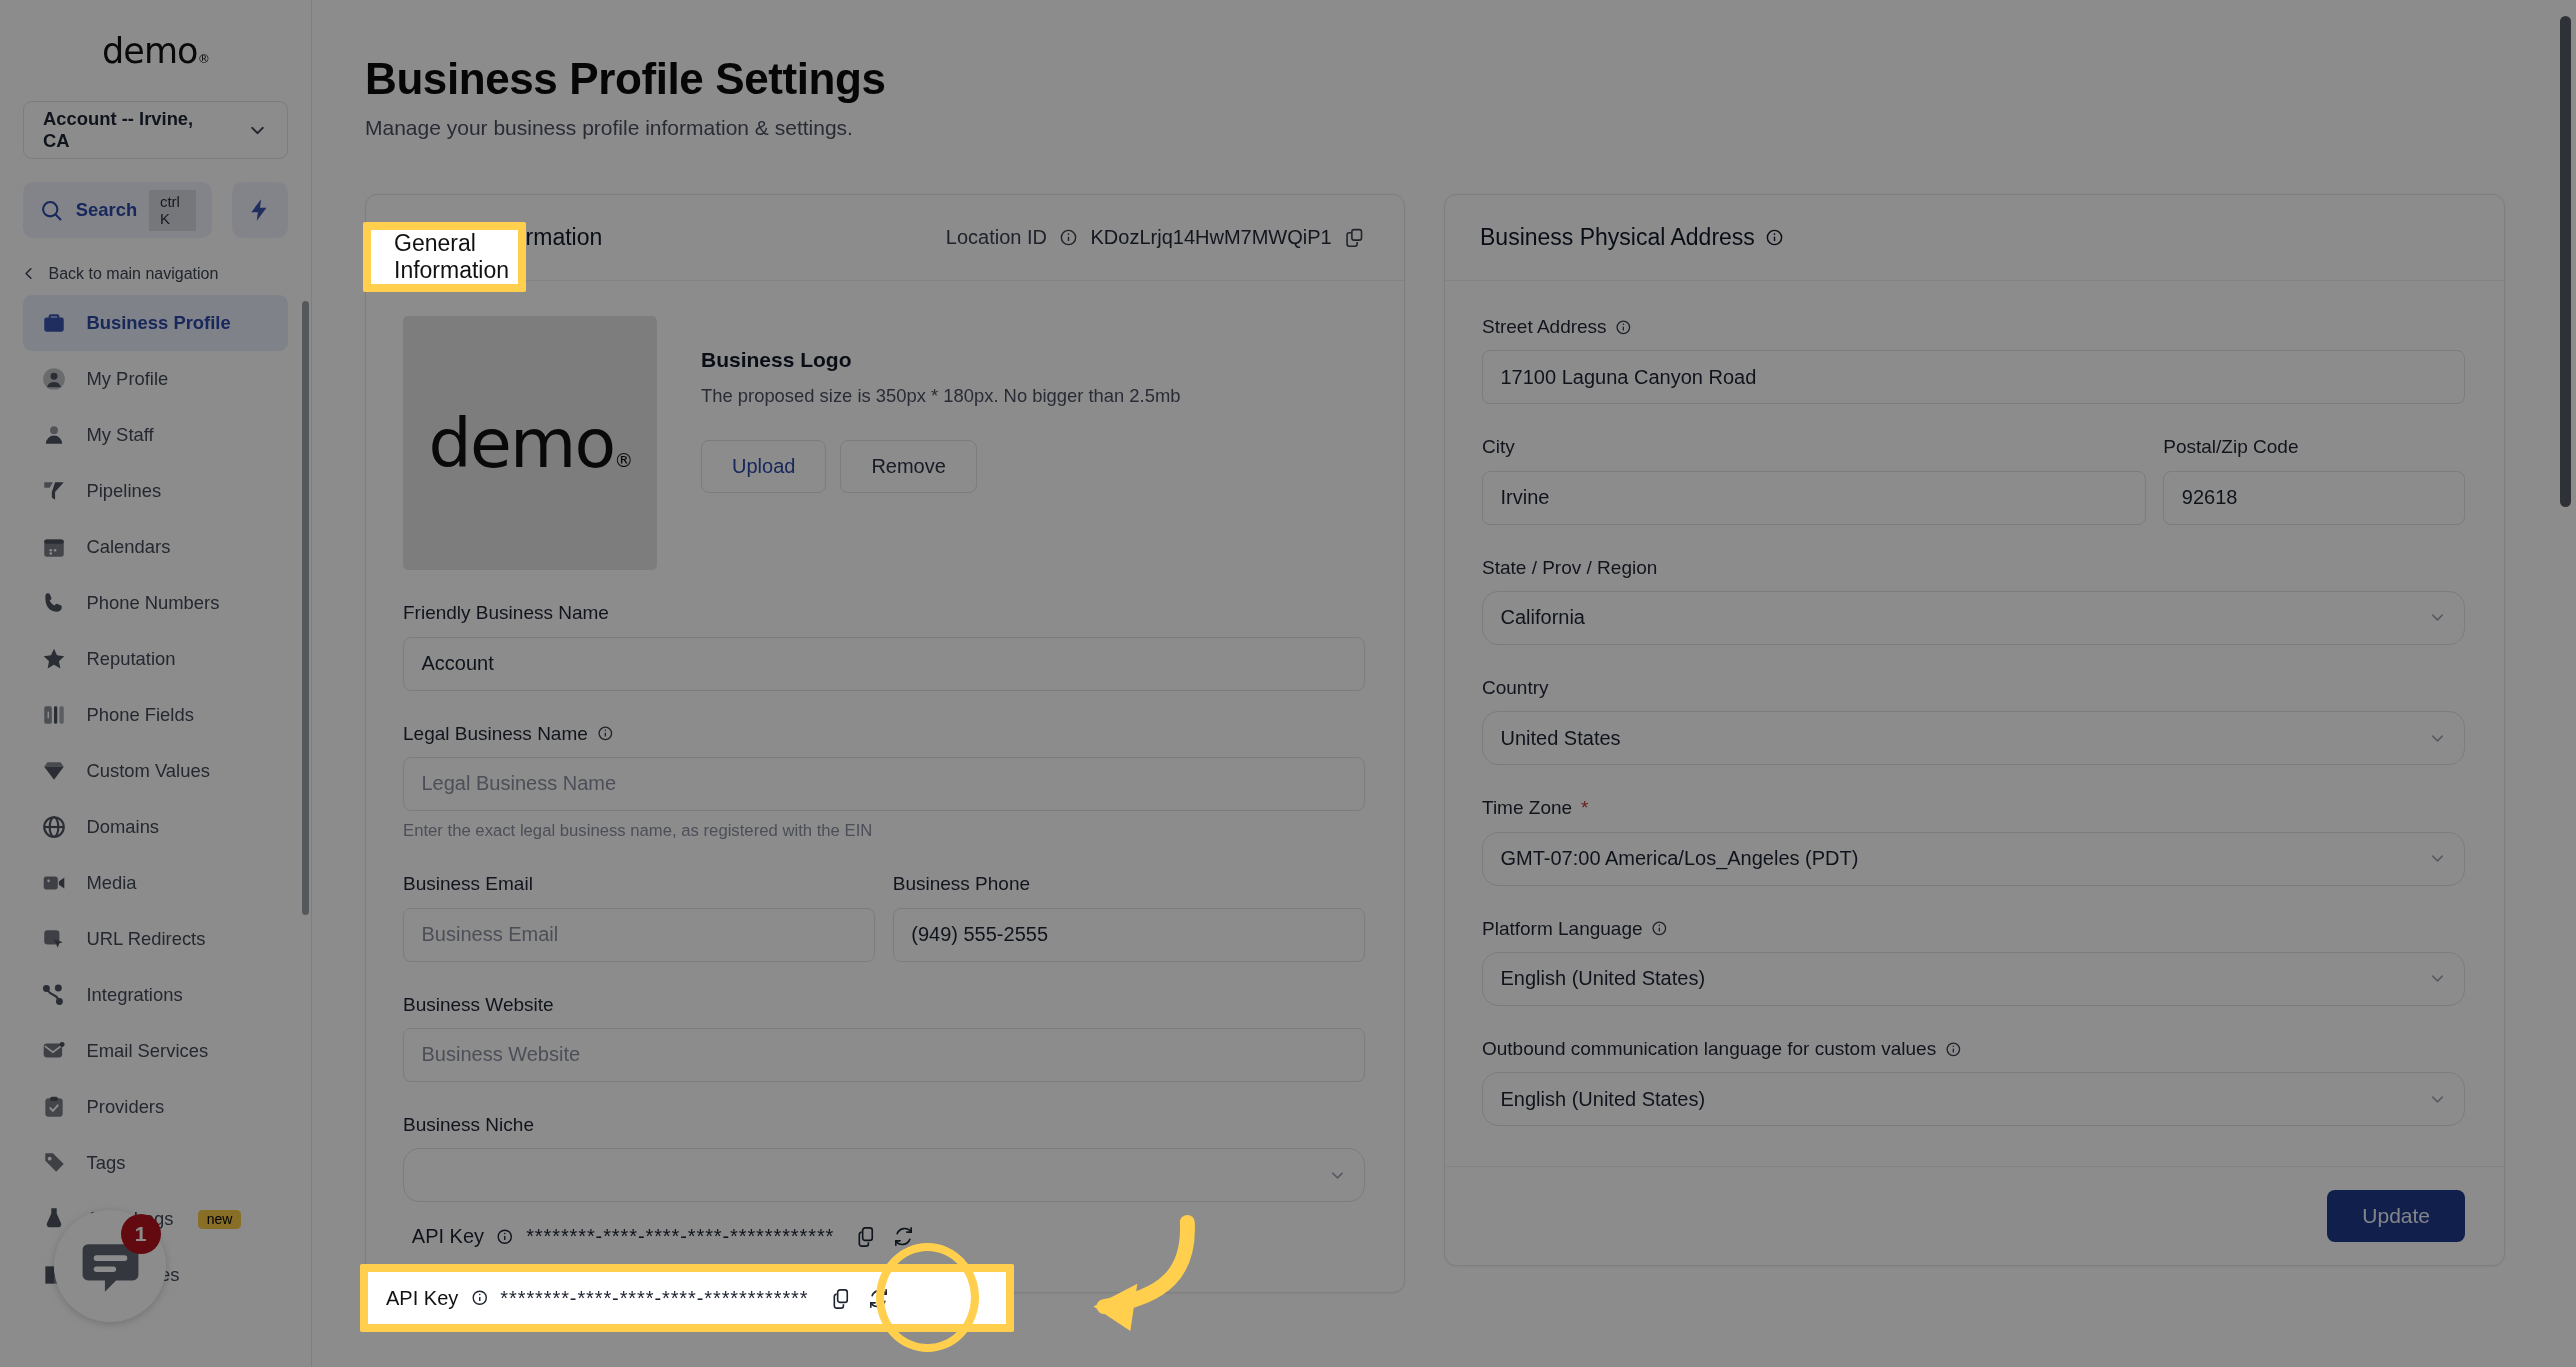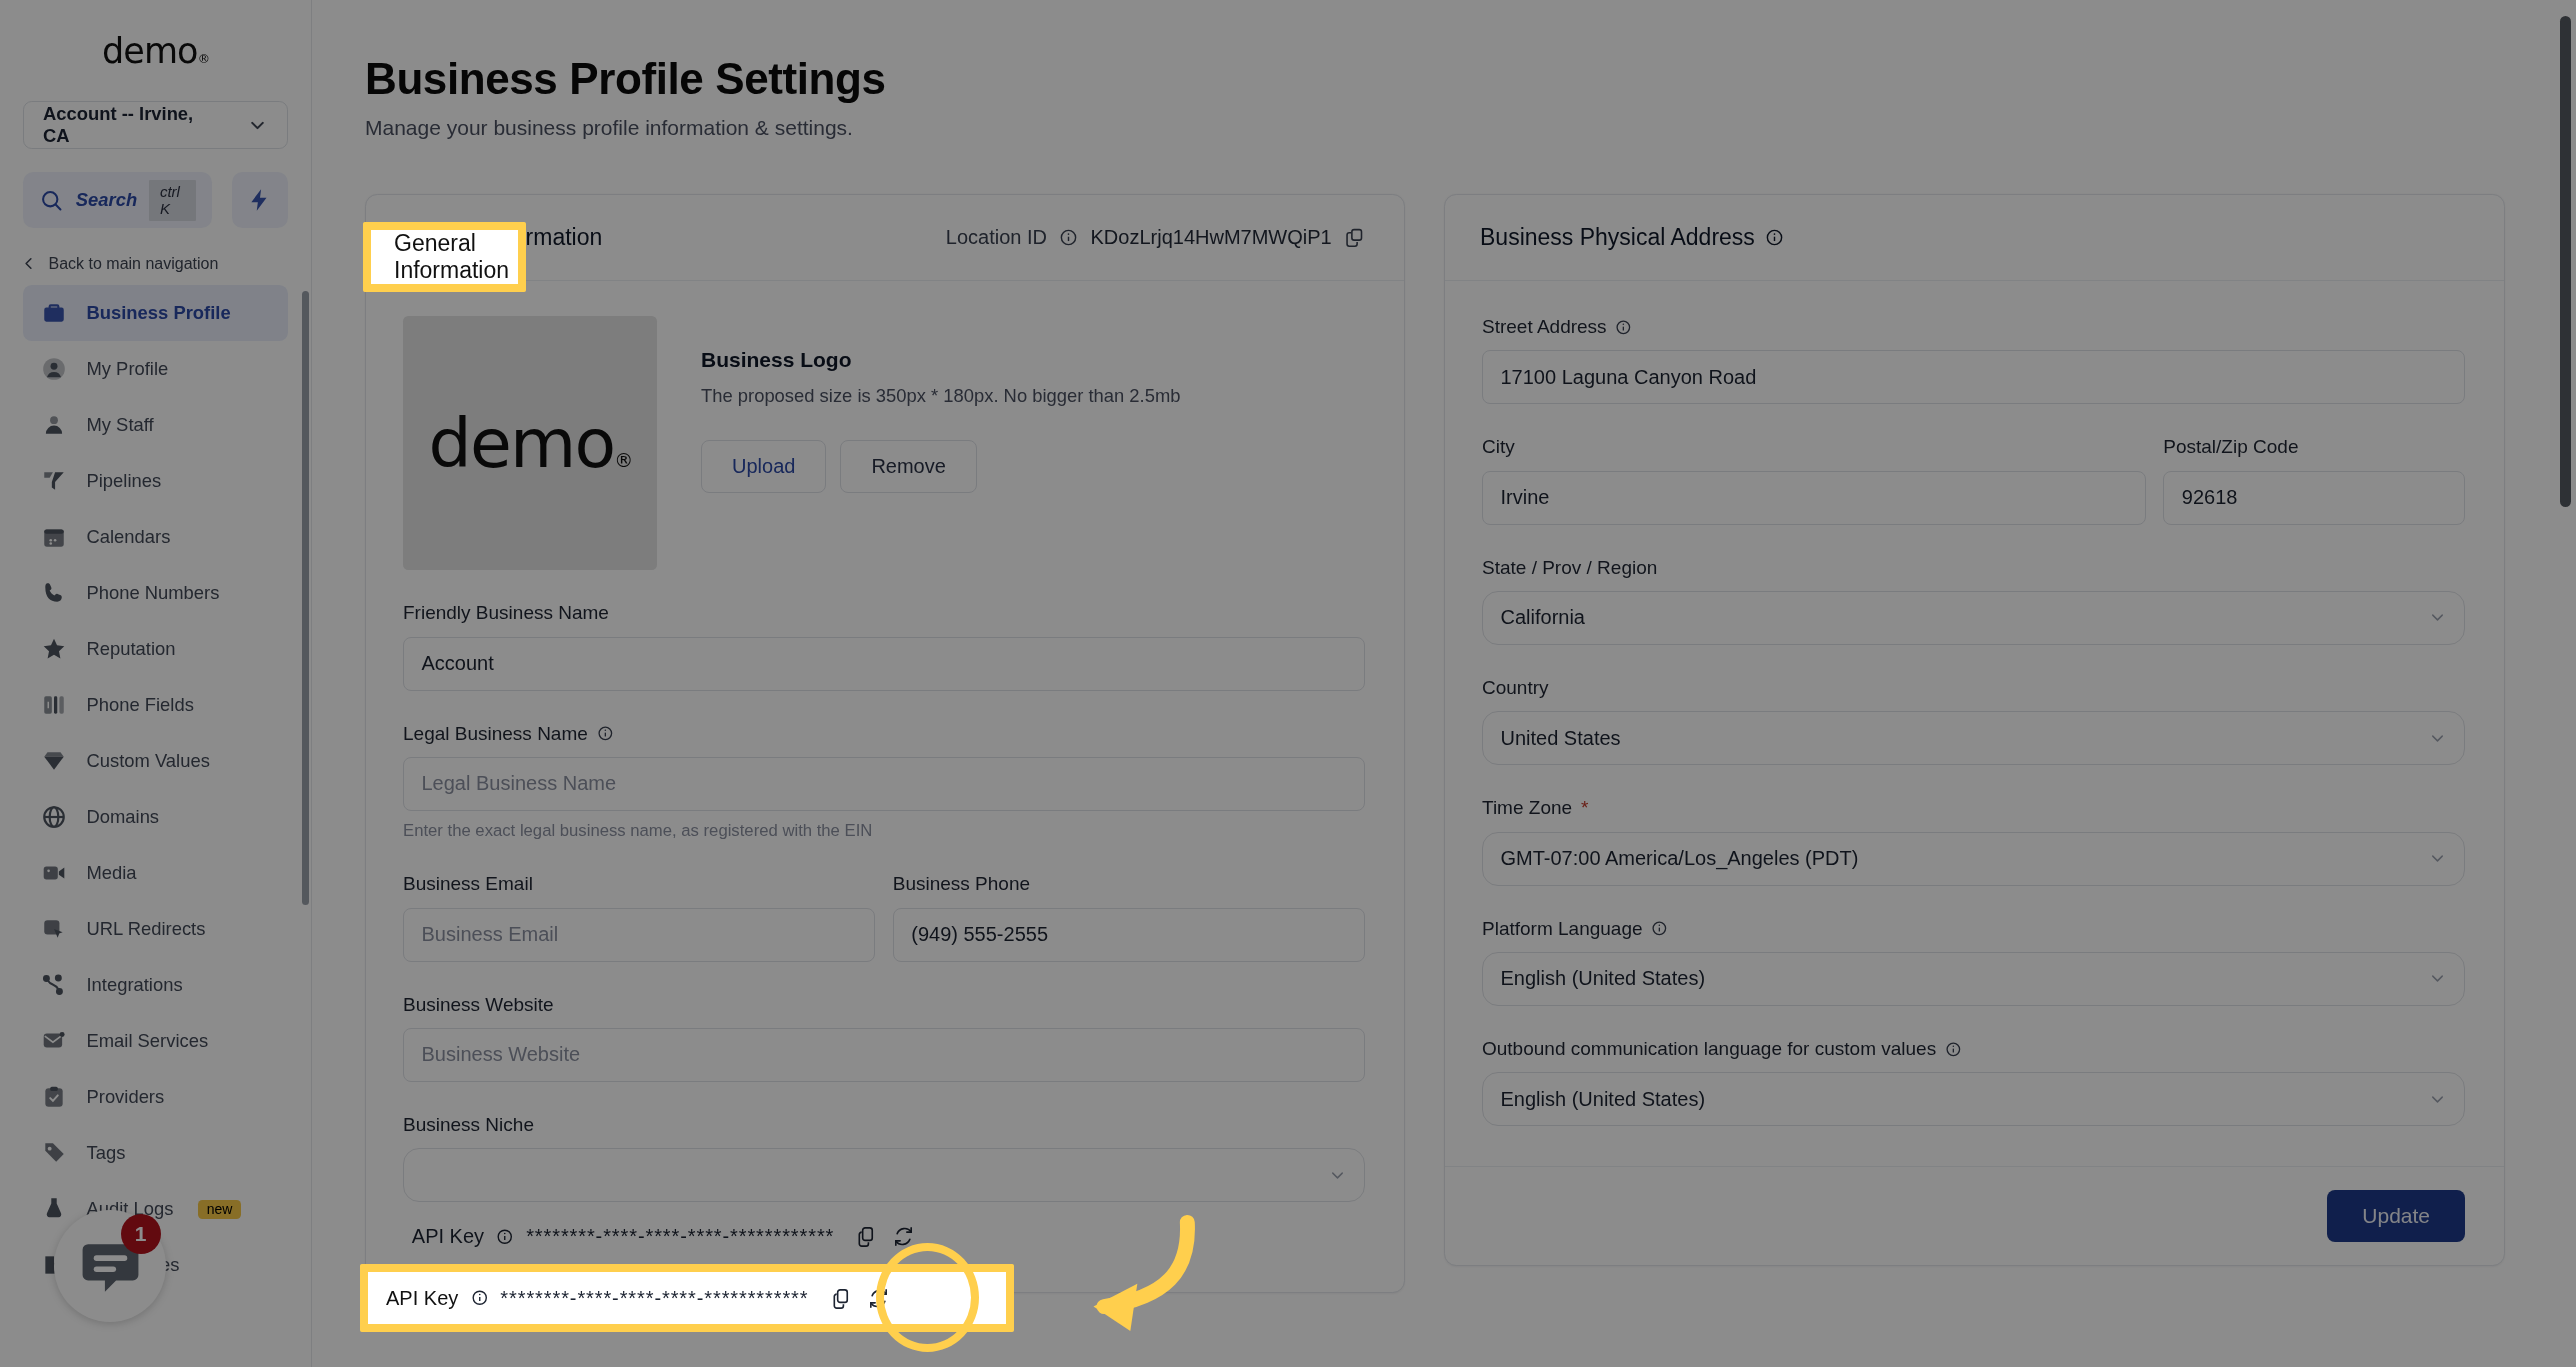--- a/index.html
+++ b/index.html
@@ -23,26 +23,26 @@
     height: 101px; display:flex; align-items:center; justify-content:center;
     flex: 0 0 auto;
   }
   .brand-logo {
     font-family: "DejaVu Sans", sans-serif;
     font-size: 35px; font-weight: 400; letter-spacing: -0.9px; color:#111;
   }
   .brand-logo sup { font-size: 12.3px; vertical-align: baseline; }
 
   .acct-select {
-    margin: 0 23px 0 23px; height: 48px; border:0.9px solid #dfe2e7; border-radius: 8.8px;
+    margin: 0 23px 0 23px; height: 58px; border:0.9px solid #dfe2e7; border-radius: 8.8px;
     display:flex; align-items:center; padding: 0 19px; justify-content: space-between;
     font-size: 18.4px; font-weight: 700; color:#1c2434; flex: 0 0 auto; gap: 31px;
   }
 
-  .search-row { display:flex; gap: 20px; padding: 23px 23px 0 23px; flex: 0 0 auto; font-style: italic;}
+  .search-row { display:flex; gap: 20px; padding: 23px 23px 0 23px; flex: 0 0 auto;}
   .search-box {
     flex: 1; height: 56px; background:#eef1fb; border-radius: 10.5px;
     display:flex; align-items:center; padding: 0 16px; gap: 12.3px;
   }
   .search-label { font-size: 18.4px; font-weight: 700; color:#2c49a6; flex:1; }
   .kbd {
     background:#d6d9e0; border-radius: 1px; padding: 3.5px 10.5px; font-size: 15px;
     color:#2b3040; font-weight: 400;
   }
   .bolt-box {

